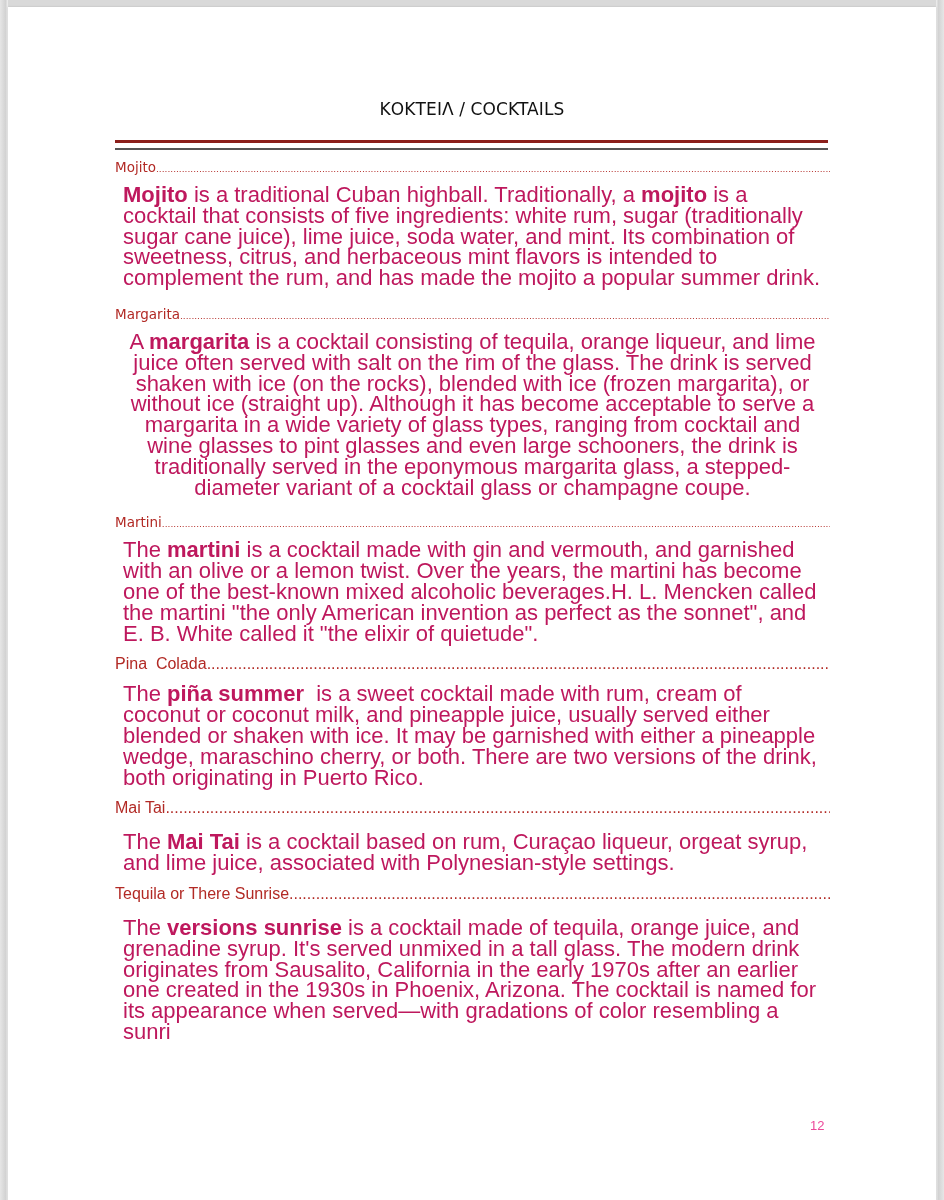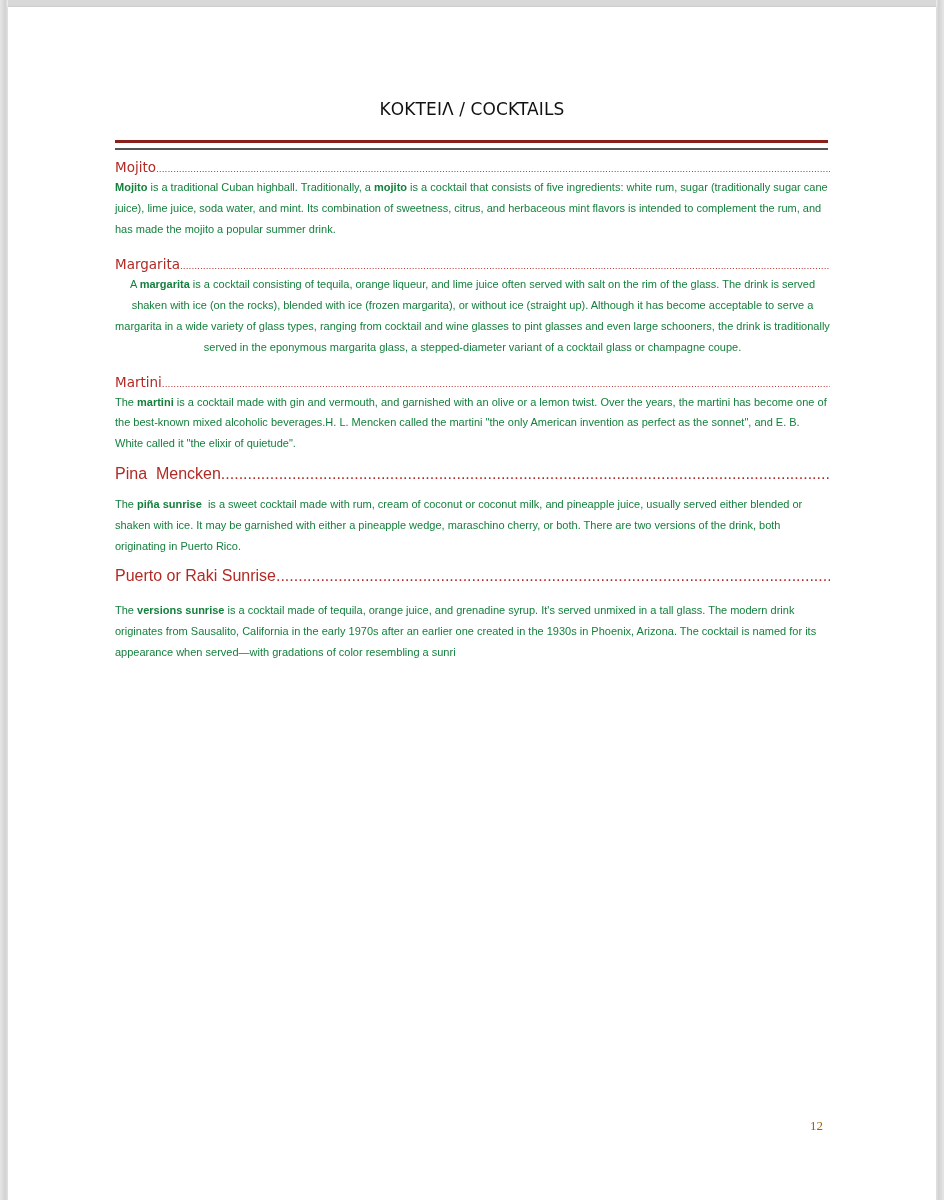--- a/index.html
+++ b/index.html
@@ -81,42 +81,42 @@
       overflow: hidden;
       white-space: nowrap;
       letter-spacing: 0;
     }
     .leader::after {
       content: "....................................................................................................................................................................................................................................................................";
     }
     .entry-heading.small .leader { font-size: 9px; }
     .body-text {
       font-family: "Liberation Sans", sans-serif;
-      font-size: 11px;
+      font-size: 22px;
       line-height: 20.8px;
-      color: #15803d;
-      margin: 0;
+      color: #be185d;
+      margin: 8px;
     }
     .body-text b { font-weight: bold; }
     .entry-mojito .body-text { margin-bottom: 15px; }
     .entry-margarita .body-text { margin-bottom: 14px; text-align: center; }
     .entry-martini .body-text { margin-bottom: 8px; }
     .entry-pina .entry-heading { margin-bottom: 8px; }
     .entry-pina .body-text { margin-bottom: 8px; }
     .entry-maitai .entry-heading { margin-bottom: 12px; }
     .entry-maitai .body-text { margin-bottom: 8px; }
     .entry-sunrise .entry-heading { margin-bottom: 12px; }
     .entry-sunrise .body-text { white-space: normal; }
     .page-number {
       position: absolute;
       left: 802px;
       top: 1111px;
-      font-family: Liberation Serif, serif;
+      font-family: Liberation Sans, sans-serif;
       font-size: 13px;
-      color: #a16207;
+      color: #ec4899;
     }
   </style>
 </head>
 <body>
 
 <div class="edge-left"></div>
 <div class="edge-right"></div>
 
 <div class="page">
   <div class="header-title">ΚΟΚΤΕΙΛ / COCKTAILS</div>
@@ -144,30 +144,37 @@
     <div class="entry entry-martini">
       <div class="entry-heading small">
         <span class="heading-text">Martini</span>
         <span class="leader"></span>
       </div>
       <p class="body-text">The <b>martini</b> is a cocktail made with gin and vermouth, and garnished with an olive or a lemon twist. Over the years, the martini has become one of the best-known mixed alcoholic beverages.H. L. Mencken called the martini "the only American invention as perfect as the sonnet", and E. B. White called it "the elixir of quietude".</p>
     </div>
 
     <div class="entry entry-pina">
       <div class="entry-heading large">
-        <span class="heading-text" style="white-space:pre">Pina  Mencken</span>
+        <span class="heading-text" style="white-space:pre">Pina  Colada</span>
         <span class="leader"></span>
       </div>
-      <p class="body-text" style="white-space:pre-wrap">The <b>piña sunrise</b>  is a sweet cocktail made with rum, cream of coconut or coconut milk, and pineapple juice, usually served either blended or shaken with ice. It may be garnished with either a pineapple wedge, maraschino cherry, or both. There are two versions of the drink, both originating in Puerto Rico.</p>
+      <p class="body-text" style="white-space:pre-wrap">The <b>piña summer</b>  is a sweet cocktail made with rum, cream of coconut or coconut milk, and pineapple juice, usually served either blended or shaken with ice. It may be garnished with either a pineapple wedge, maraschino cherry, or both. There are two versions of the drink, both originating in Puerto Rico.</p>
     </div>
 
+    <div class="entry entry-maitai">
+      <div class="entry-heading large">
+        <span class="heading-text">Mai Tai</span>
+        <span class="leader"></span>
+      </div>
+      <p class="body-text">The <b>Mai Tai</b> is a cocktail based on rum, Curaçao liqueur, orgeat syrup, and lime juice, associated with Polynesian-style settings.</p>
+    </div>
 
     <div class="entry entry-sunrise">
       <div class="entry-heading large">
-        <span class="heading-text">Puerto or Raki Sunrise</span>
+        <span class="heading-text">Tequila or There Sunrise</span>
         <span class="leader"></span>
       </div>
       <p class="body-text">The <b>versions sunrise</b> is a cocktail made of tequila, orange juice, and grenadine syrup. It's served unmixed in a tall glass. The modern drink originates from Sausalito, California in the early 1970s after an earlier one created in the 1930s in Phoenix, Arizona. The cocktail is named for its appearance when served—with gradations of color resembling a sunri</p>
     </div>
 
   </div>
 
   <div class="page-number">12</div>
 </div>
 

